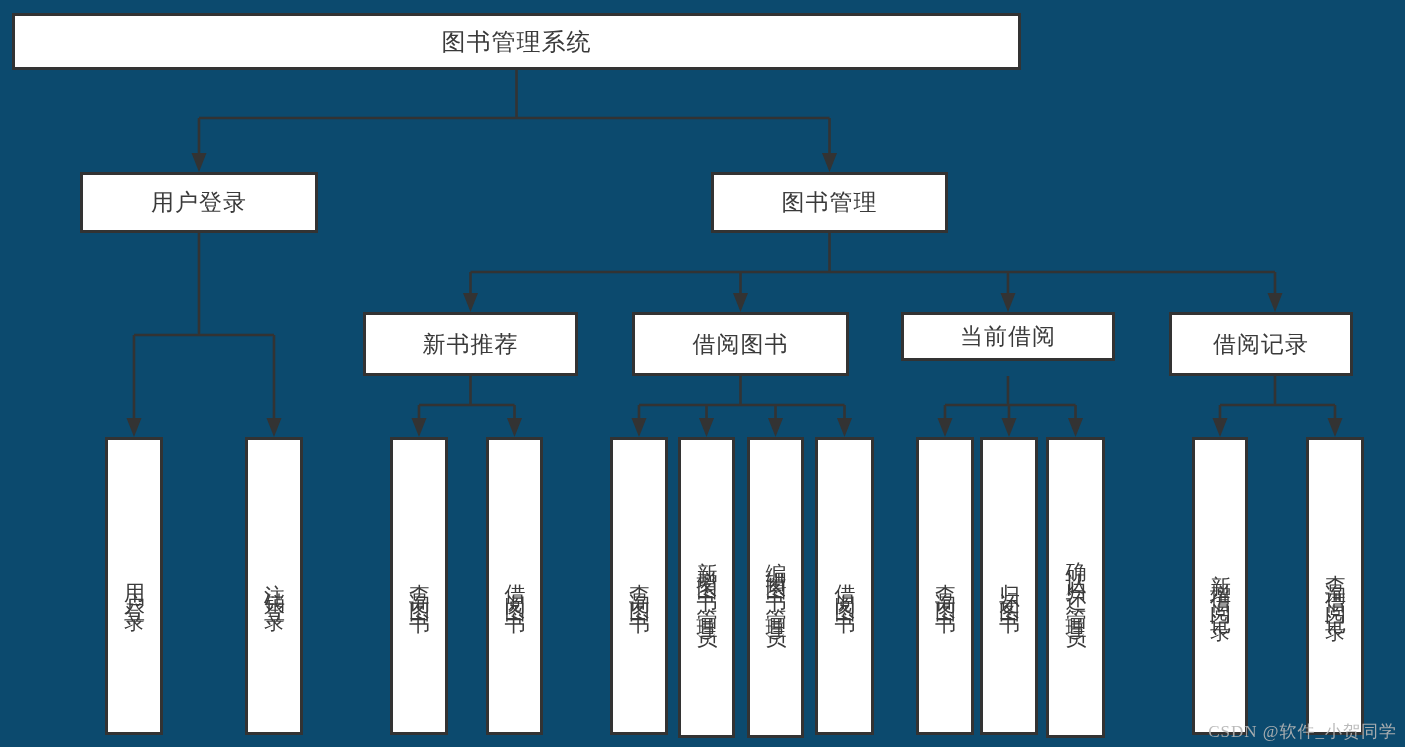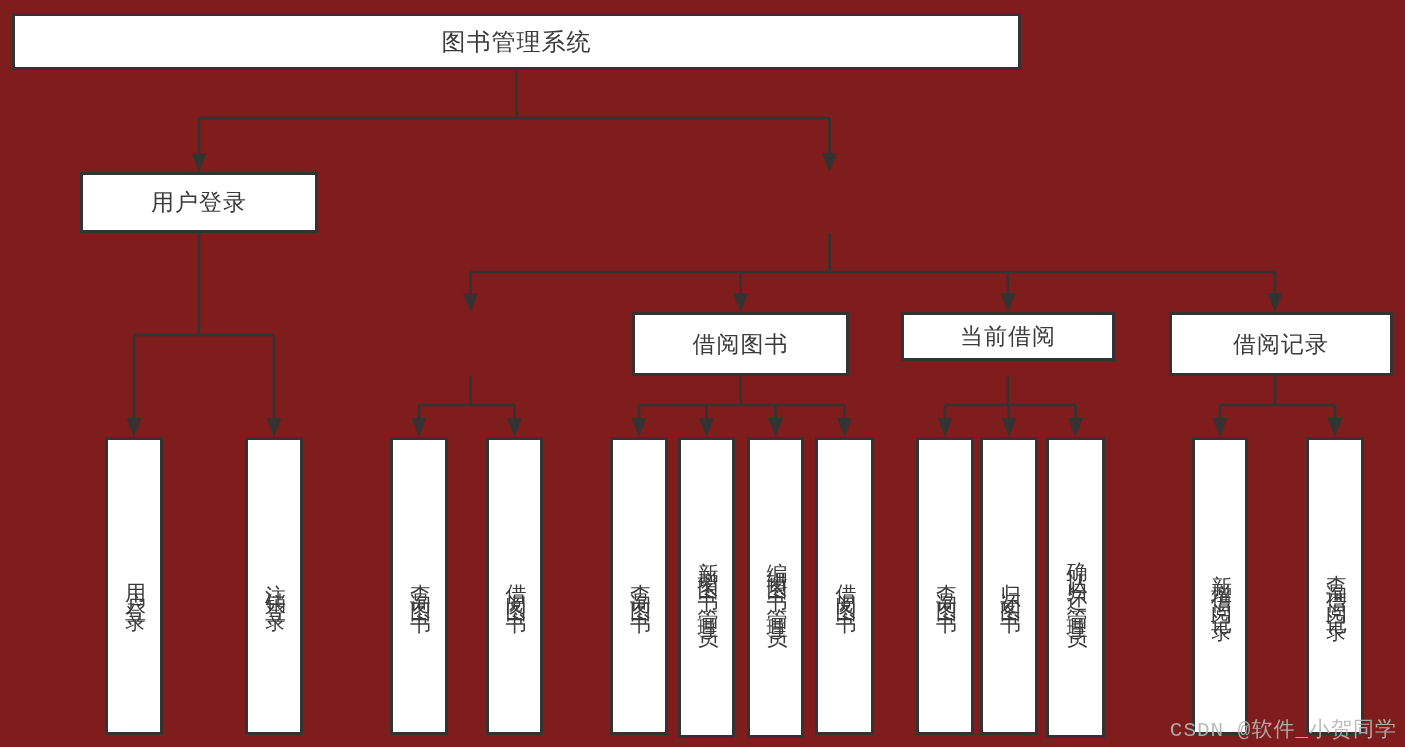--- a/index.html
+++ b/index.html
@@ -1,21 +1,21 @@
 <!DOCTYPE html>
 <html><head>
 <meta charset="utf-8">
 <style>
   html, body { margin: 0; padding: 0; background: #ffffff; }
   .canvas {
     position: relative;
     width: 1405px;
     height: 747px;
-    background: #7f1d1d;
-    font-family: Liberation Mono, monospace;
+    background: #0c4a6e;
+    font-family: Liberation Serif, serif;
     overflow: hidden;
   }
   .connectors {
     position: absolute;
     left: 0; top: 0;
     z-index: 1;
     pointer-events: none;
   }
   .node {
     position: absolute;
@@ -42,21 +42,21 @@
     text-orientation: mixed;
     font-size: 21px;
     letter-spacing: 0.45em;
     line-height: 1;
   }
   .watermark {
     position: absolute;
     right: 8px;
     bottom: 4px;
     z-index: 3;
-    font-size: 21px;
+    font-size: 17px;
     color: #b5b5b5;
     opacity: 0.92;
     letter-spacing: 1px;
     white-space: nowrap;
   }
 </style>
 </head>
 <body>
 
 <div class="canvas">
@@ -89,24 +89,26 @@
       <polygon points="1001.5,418 1016.5,418 1009,437"></polygon>
       <polygon points="1068,418 1083,418 1075.5,437"></polygon>
       <polygon points="1212.5,418 1227.5,418 1220,437"></polygon>
       <polygon points="1327.5,418 1342.5,418 1335,437"></polygon>
     </g>
   </svg>
 
   <div class="node h-node root-node" style="left:12px; top:13px; width:1009px; height:57px;">图书管理系统</div>
 
   <div class="node h-node" style="left:80px; top:172px; width:238px; height:61px;">用户登录</div>
+  <div class="node h-node" style="left:711px; top:172px; width:237px; height:61px;">图书管理</div>
 
+  <div class="node h-node" style="left:363px; top:312px; width:215px; height:64px;">新书推荐</div>
   <div class="node h-node" style="left:632px; top:312px; width:217px; height:64px;">借阅图书</div>
   <div class="node h-node" style="left:901px; top:312px; width:214px; height:49px;">当前借阅</div>
-  <div class="node h-node" style="left:1169px; top:312px; width:224px; height:64px;">借阅记录</div>
+  <div class="node h-node" style="left:1169px; top:312px; width:184px; height:64px;">借阅记录</div>
 
   <div class="node leaf" style="left:105px; top:437px; width:58px; height:298px;">用户登录</div>
   <div class="node leaf" style="left:245px; top:437px; width:58px; height:298px;">注销登录</div>
 
   <div class="node leaf" style="left:390px; top:437px; width:58px; height:298px;">查询图书</div>
   <div class="node leaf" style="left:486px; top:437px; width:57px; height:298px;">借阅图书</div>
 
   <div class="node leaf" style="left:610px; top:437px; width:58px; height:298px;">查询图书</div>
   <div class="node leaf" style="left:678px; top:437px; width:57px; height:301px;">新增图书（管理员）</div>
   <div class="node leaf" style="left:747px; top:437px; width:57px; height:301px;">编辑图书（管理员）</div>

